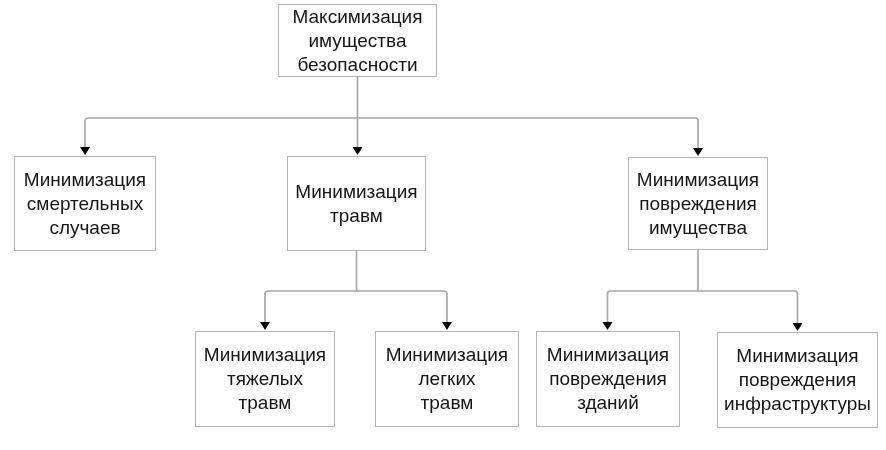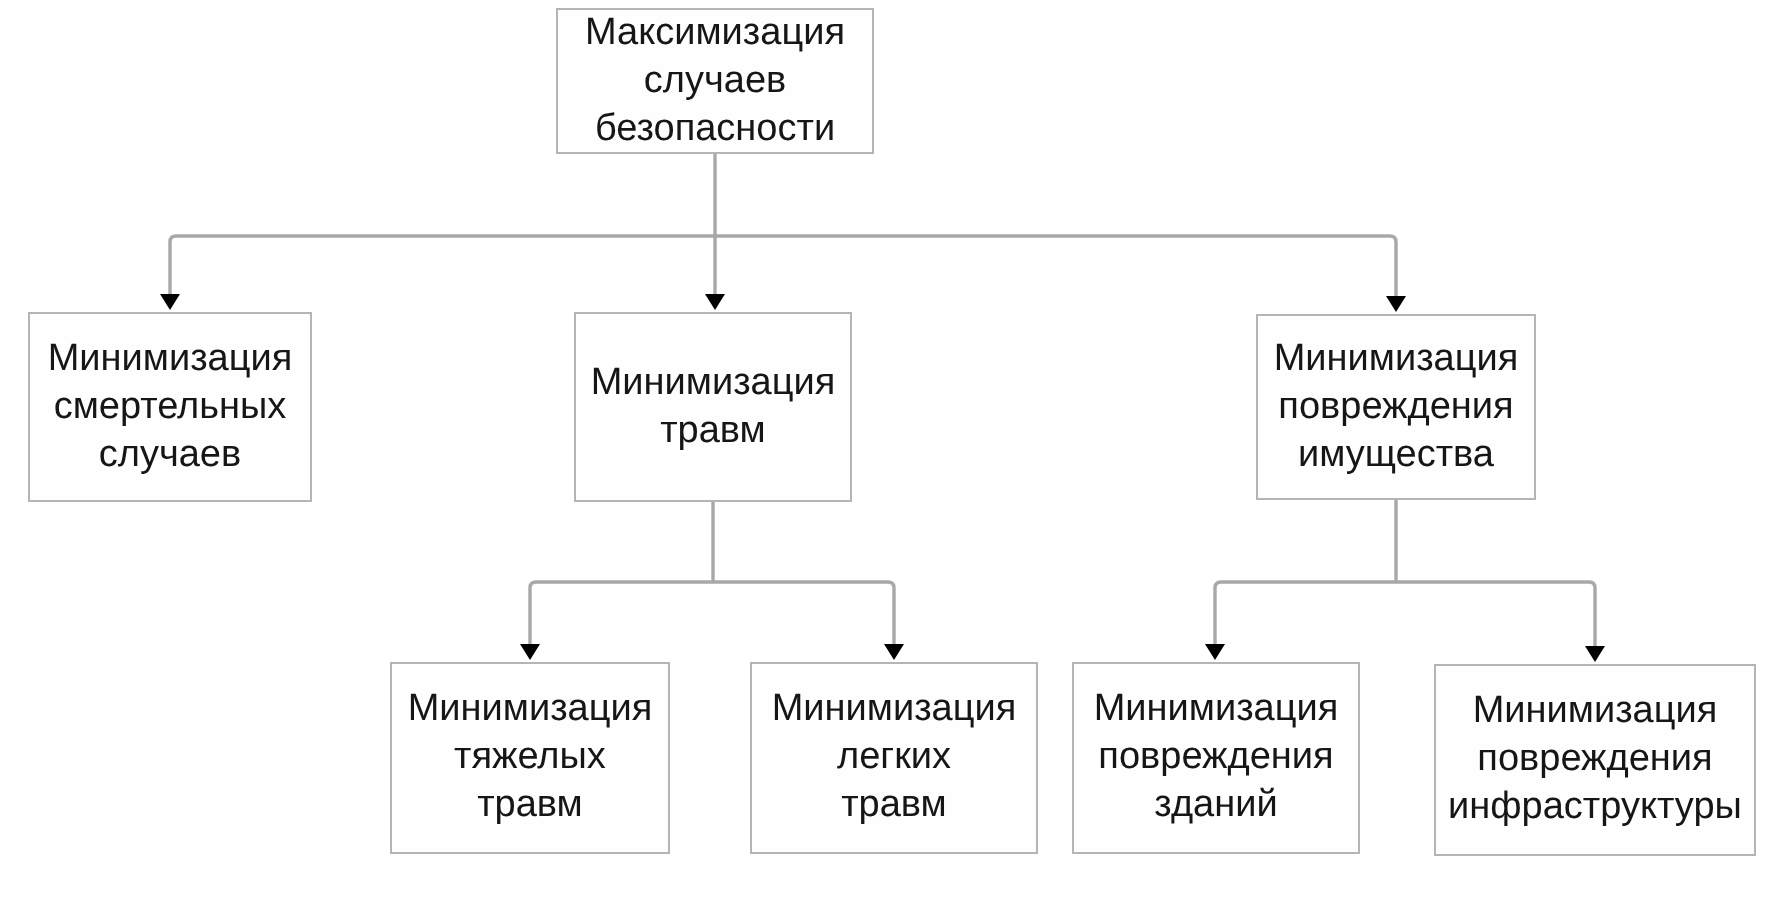--- a/index.html
+++ b/index.html
@@ -82,21 +82,21 @@
     <g>
       <path d="M698 250 V291"></path>
       <path d="M607.5 324 V294 Q607.5 291 610.5 291 H794.5 Q797.5 291 797.5 294 V325"></path>
       <polygon points="602.5,322 612.5,322 607.5,330"></polygon>
       <polygon points="792.5,323 802.5,323 797.5,331"></polygon>
     </g>
   </svg>
 
   <div class="node n-root">
     <span class="label">Максимизация
-случаев
+имущества
 безопасности</span>
   </div>
 
   <div class="node n-l2-0">
     <span class="label">Минимизация
 смертельных
 случаев</span>
   </div>
   <div class="node n-l2-1">
     <span class="label">Минимизация

